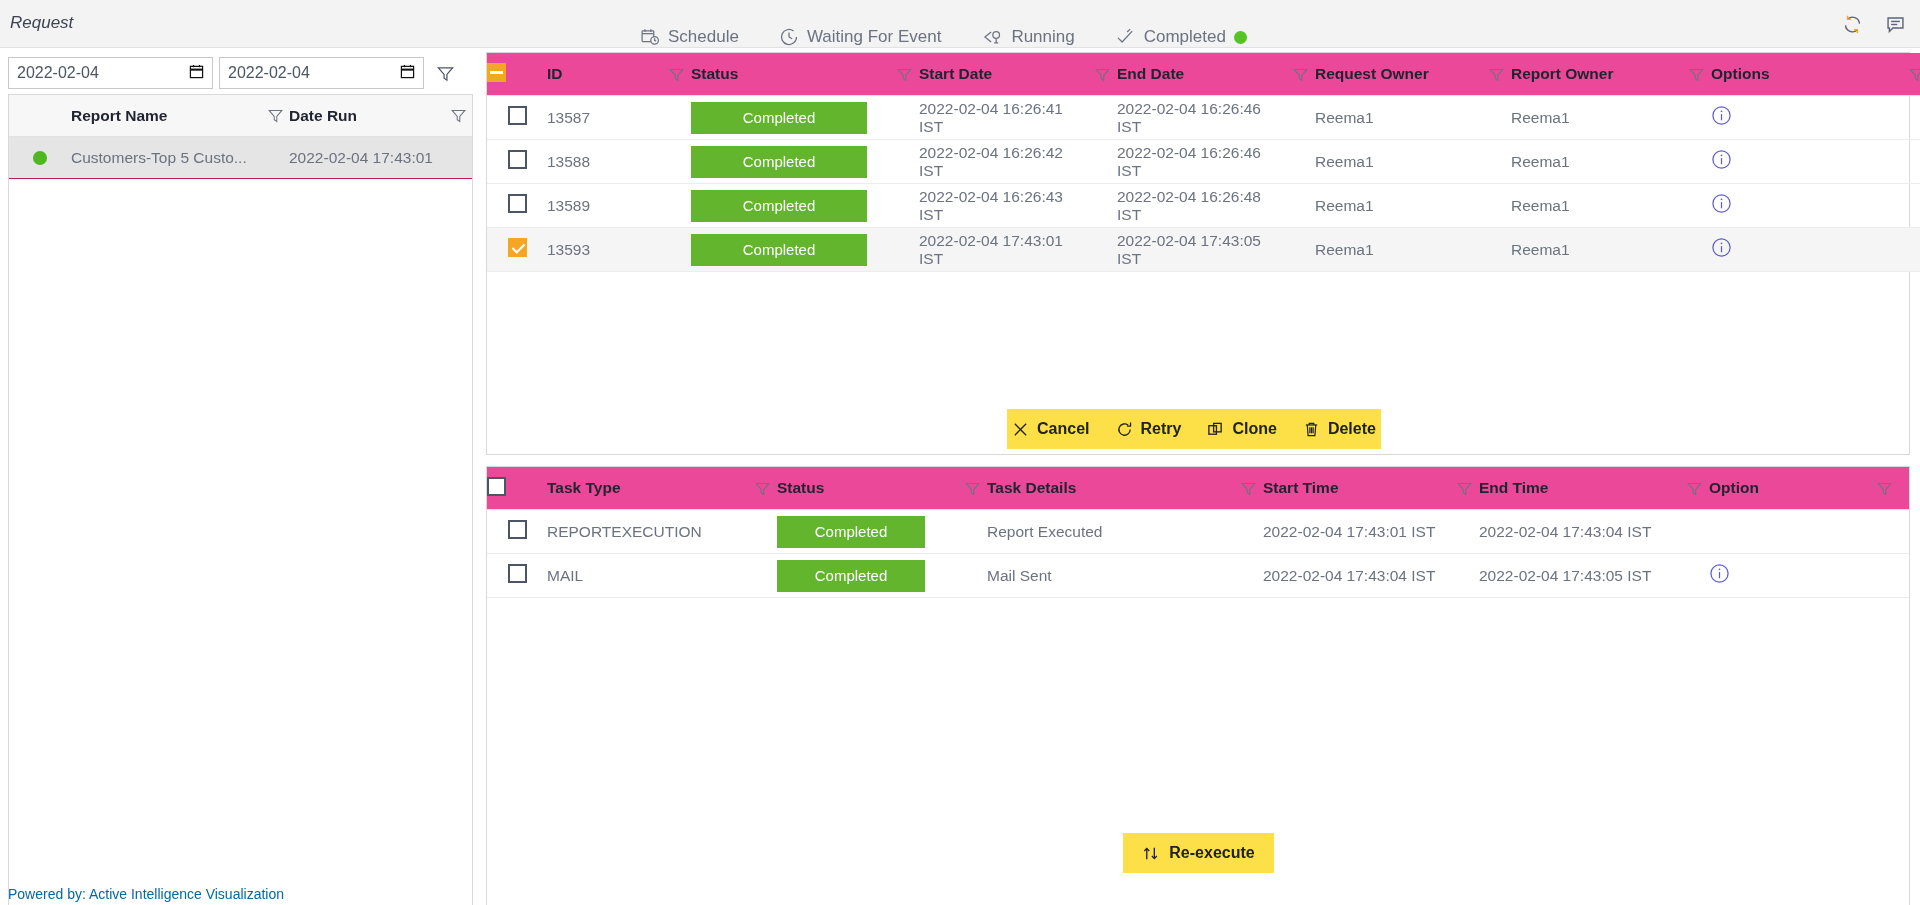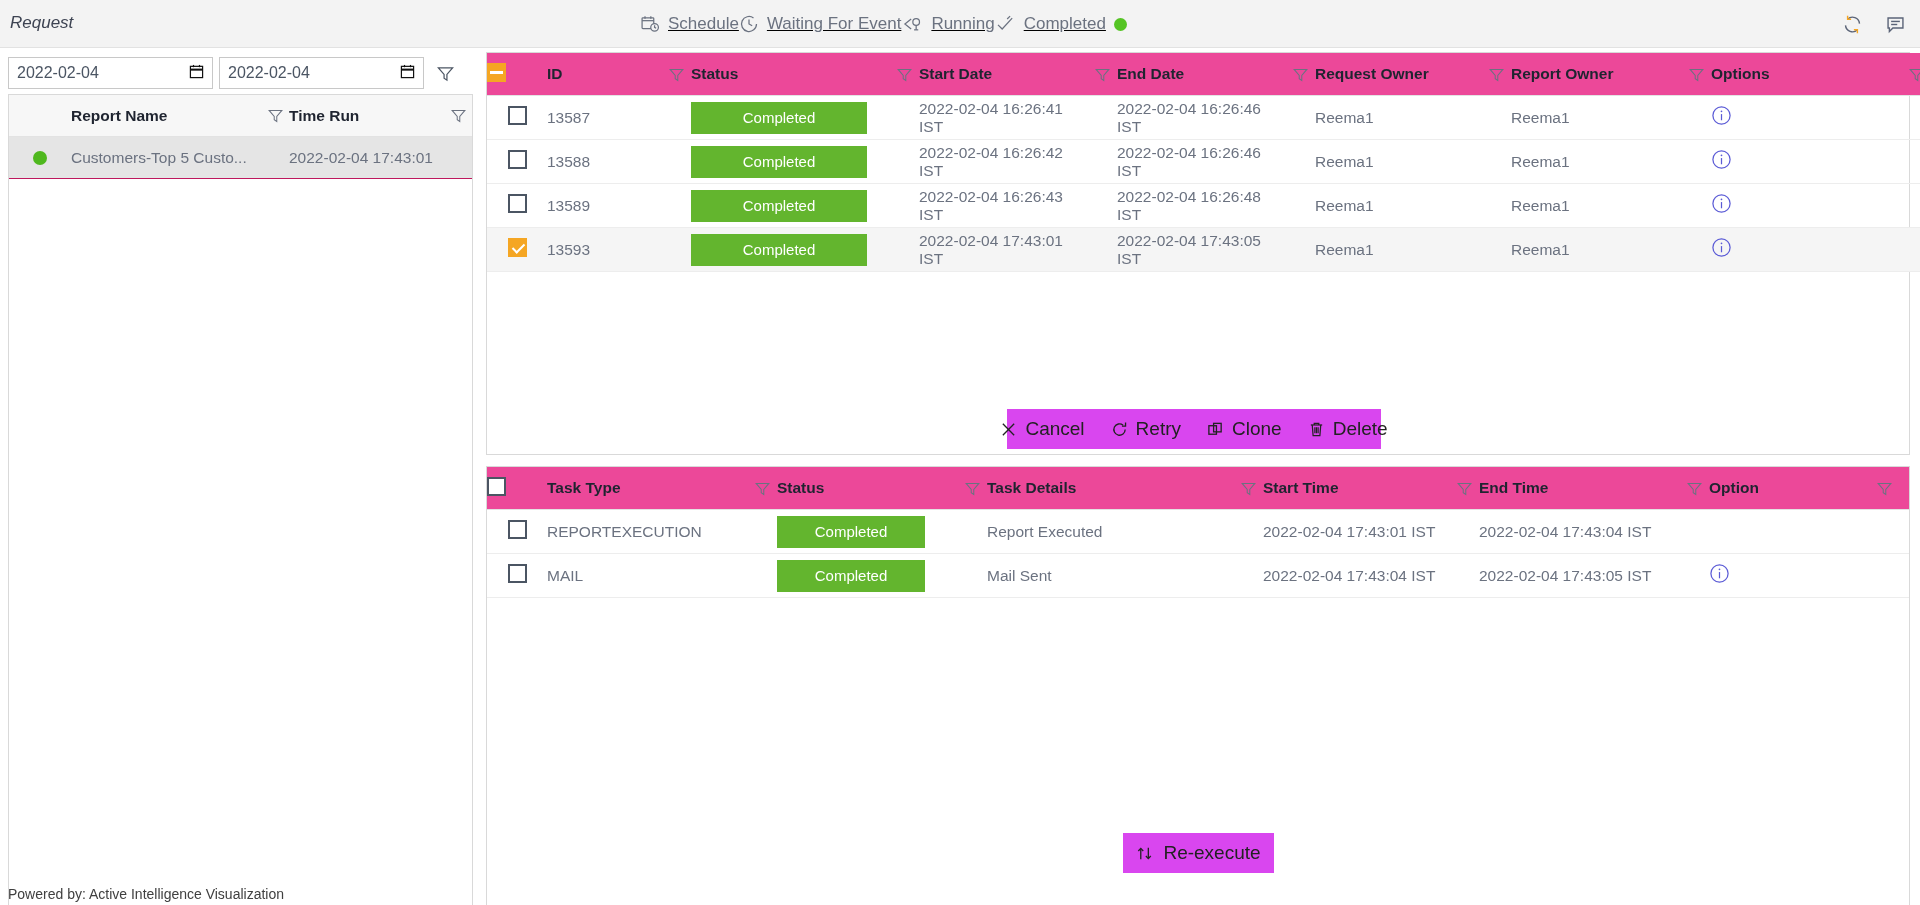--- a/index.html
+++ b/index.html
@@ -17,23 +17,23 @@
     width: 1920px; height: 48px;
     background: #f3f3f3;
     border-bottom: 1px solid #e2e2e2;
     display: flex; align-items: center;
   }
   .topbar-title {
     position: absolute; left: 10px; top: 13px;
     font-size: 17px; color: #3d4352; font-style: italic;
   }
   .topnav {
-    position: absolute; left: 640px; top: 0;
+    position: absolute; left: 640px; top: 13px;
     height: 48px;
-    display: flex; align-items: center;  text-decoration: underline;
+    display: flex; align-items: center; gap: 40px;
   }
   .topnav-item {
     display: flex; align-items: center; gap: 8px;
     font-size: 17px; color: #6b7280; cursor: pointer;
     white-space: nowrap;
   }
   .topnav-item svg { display: block; }
   .dot-green {
     width: 13px; height: 13px; border-radius: 50%;
     background: #55c424; display: inline-block;
@@ -90,21 +90,21 @@
     height: 42px; background: #e5e5e5;
     border-bottom: 1px solid #be185d;
     display: flex; align-items: center;
     font-size: 15.5px; color: #6b7280;
   }
   .leftgrid-row .lg-col-dot { display: flex; justify-content: center; }
   .row-dot { width: 14px; height: 14px; border-radius: 50%; background: #4fb81e; }
 
   .powered {
     position: absolute; left: 8px; top: 886px;
-    font-size: 14px; color: #404040;
+    font-size: 14px; color: #0369a1;
   }
 
   
   .rightwrap {
     position: absolute; left: 486px; top: 52px;
     width: 1424px; height: 834px;
   }
 
   .card {
     background: #fff;
@@ -178,24 +178,24 @@
     width: 176px; height: 32px; line-height: 32px;
     text-align: center;
   }
   .badge.small { width: 148px; }
 
   .info-icon { cursor: pointer; display: inline-block; vertical-align: middle; }
 
   
   .actionbar {
     position: absolute;
-    background: #d946ef;
+    background: #fde047;
     display: flex; align-items: center; justify-content: center;
     gap: 26px;
-    color: #222; font-size: 19px;
+    color: #222; font-size: 16px; font-weight: bold;
   }
   .ab-top {
     left: 1007px; top: 409px;
     width: 374px; height: 40px;
   }
   .ab-bottom {
     left: 1123px; top: 833px;
     width: 151px; height: 40px;
   }
   .ab-item {
@@ -314,21 +314,21 @@
 
   <div class="leftgrid">
     <div class="leftgrid-head">
       <div class="lg-col-dot"></div>
       <div class="lg-col-name">Report Name</div>
       <div class="lg-funnel">
         <svg width="17" height="17" viewBox="0 0 20 20" fill="none" stroke="#6b7280" stroke-width="1.2">
           <path d="M2.5 4 H17.5 L11.5 11 V17 L8.5 15 V11 Z"></path>
         </svg>
       </div>
-      <div class="lg-col-last">Time Run</div>
+      <div class="lg-col-last">Date Run</div>
       <div class="lg-funnel">
         <svg width="17" height="17" viewBox="0 0 20 20" fill="none" stroke="#6b7280" stroke-width="1.2">
           <path d="M2.5 4 H17.5 L11.5 11 V17 L8.5 15 V11 Z"></path>
         </svg>
       </div>
     </div>
 
     <div class="leftgrid-row">
       <div class="lg-col-dot">
         <span class="row-dot"></span>

